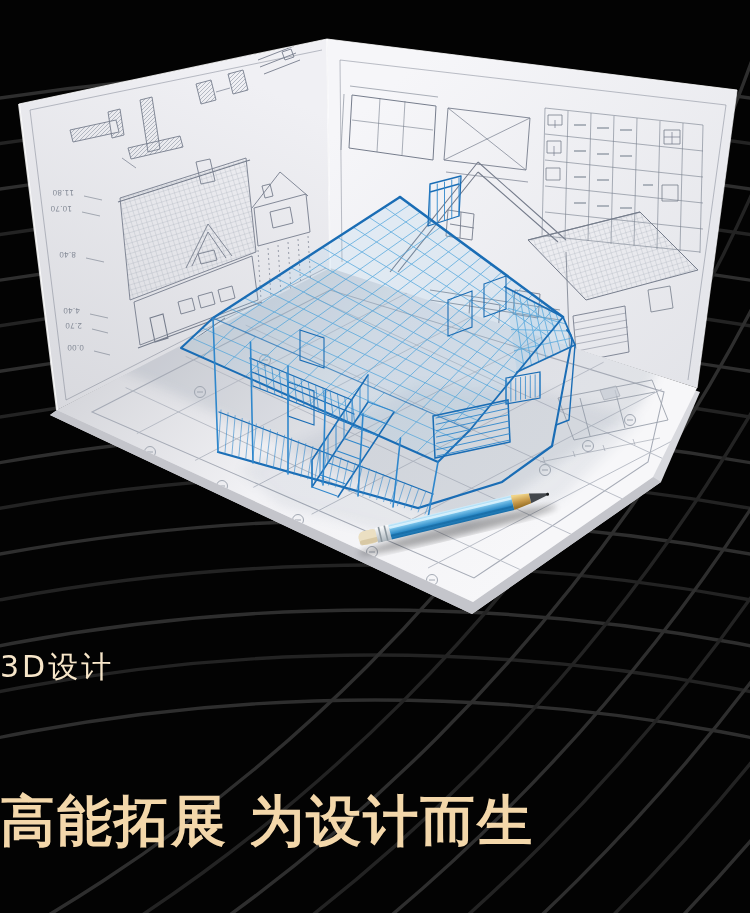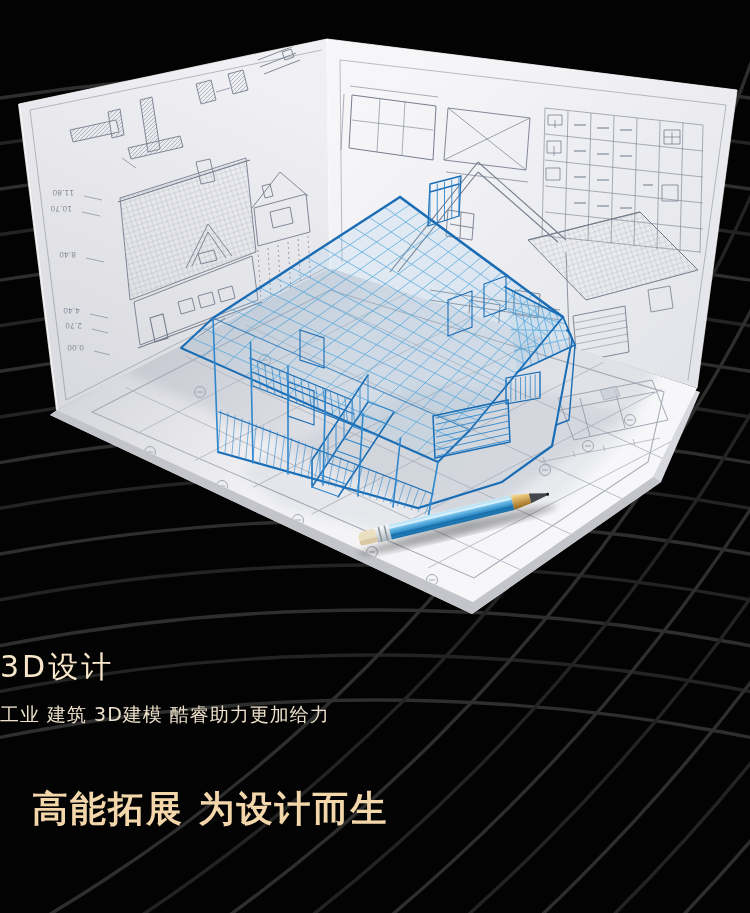--- a/index.html
+++ b/index.html
@@ -2,21 +2,21 @@
 <html><head>
 <meta charset="utf-8">
 <style>
   html,body{margin:0;padding:0;background:#000;}
   .stage{position:relative;width:750px;height:913px;margin:0 auto;background:#030303;
          overflow:hidden;font-family:"DejaVu Sans","Liberation Sans",sans-serif;}
   .stage svg{position:absolute;left:0;top:0;}
   .cap{position:absolute;left:0;right:0;white-space:nowrap;}
   .cap-title{top:647px;font-size:30px;font-weight:500;color:#f7e6c9;letter-spacing:3px;}
   .cap-sub{top:702px;font-size:19px;font-weight:400;color:#ece0ca;letter-spacing:1px;}
-  .cap-slogan{top:785px;font-size:36px;font-weight:700;color:#f3d7aa;letter-spacing:2px;padding-left:32px;}
+  .cap-slogan{top:785px;font-size:55px;font-weight:700;color:#f3d7aa;letter-spacing:2px;}
 </style>
 </head>
 <body>
 
 <div class="stage">
 <svg id="scene" width="750" height="913" viewBox="0 0 750 913">
   <defs>
     <clipPath id="lwClip">
           <polygon points="19,104 327,39 330,270 57,410"></polygon>
         </clipPath>
@@ -407,15 +407,14 @@
     <rect x="34" y="-7.6" width="126" height="15.2" fill="url(#penGrad)"></rect>
     <rect x="34" y="-5.6" width="126" height="2.4" rx="1.2" fill="#eaf8ff" opacity="0.75"></rect>
     <rect x="34" y="2.8" width="126" height="2" fill="#0e5d96" opacity="0.5"></rect>
     <polygon points="160,-7.6 178,-5 178,5 160,7.6" fill="url(#goldGrad)"></polygon>
     <polygon points="178,-5 196,-0.9 196,0.9 178,5" fill="#43474c"></polygon>
     <circle cx="196" cy="0" r="1.5" fill="#17191b"></circle>
   </g>
 </svg>
 
 <div class="cap cap-title">3D设计</div>
-<div class="cap cap-sub">工业 建筑 3D建模 酷睿助力更加给力</div>
 <div class="cap cap-slogan">高能拓展 为设计而生</div>
 </div>
 
 </body></html>

